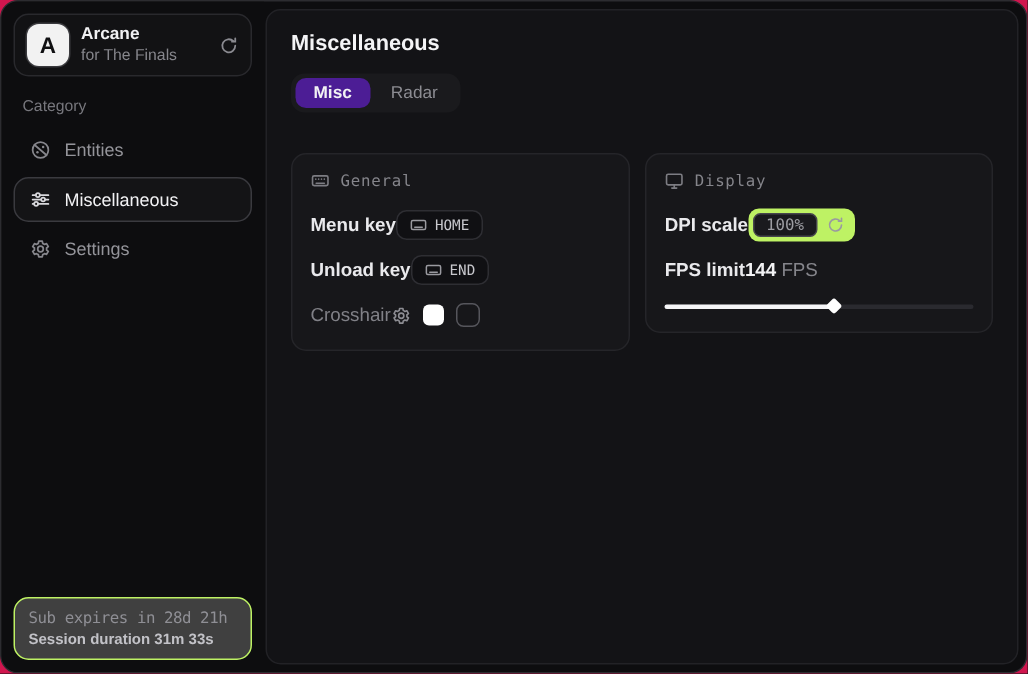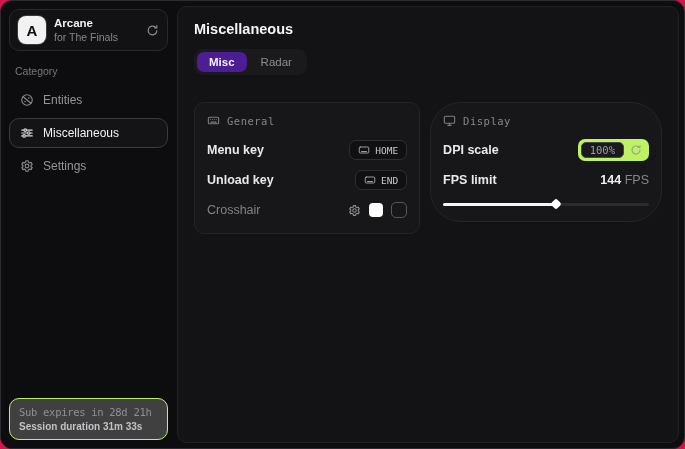--- a/index.html
+++ b/index.html
@@ -75,29 +75,29 @@
     font-size:11.5px; color:#8c8c92; padding:4px 12px;
     border-radius:7px; cursor:pointer;
   }
   .tab.selected { background:#4c1d95; color:#f2f2f4; font-weight:bold; }
   .cards { display:flex; gap:10px; margin-top:27px; align-items:flex-start; }
   .card {
     background:#17171a; border:1px solid #252529; border-radius:10px;
     padding:11px 12px;
   }
   .card-general { width:234px; }
-  .card-display { width:240px;border-radius:31px; }
+  .card-display { width:240px; }
   .card-header {
     display:flex; align-items:center; gap:7px;
     color:#85858b; font-family:"DejaVu Sans Mono", monospace;
     font-size:10.5px; letter-spacing:0.5px; margin-bottom:11px;
   }
   .card-header .ico { display:flex; color:#7d7d83; }
   .row {
-    display:flex; align-items:center; justify-content:space-between;
+    display:flex; align-items:center; justify-content:flex-start;
     min-height:24px; margin-bottom:6px;
   }
   .row:last-child { margin-bottom:0; }
   .row-label { color:#e9e9ec; font-size:12.5px; font-weight:bold; }
   .row-label.dim { color:#818187; font-weight:normal; }
   .keybind {
     display:flex; align-items:center; gap:5px;
     background:#101013; border:1px solid #2e2e33; border-radius:7px;
     padding:3px 8px; color:#c9c9ce; cursor:pointer;
     font-family:"DejaVu Sans Mono", monospace; font-size:9.5px;

